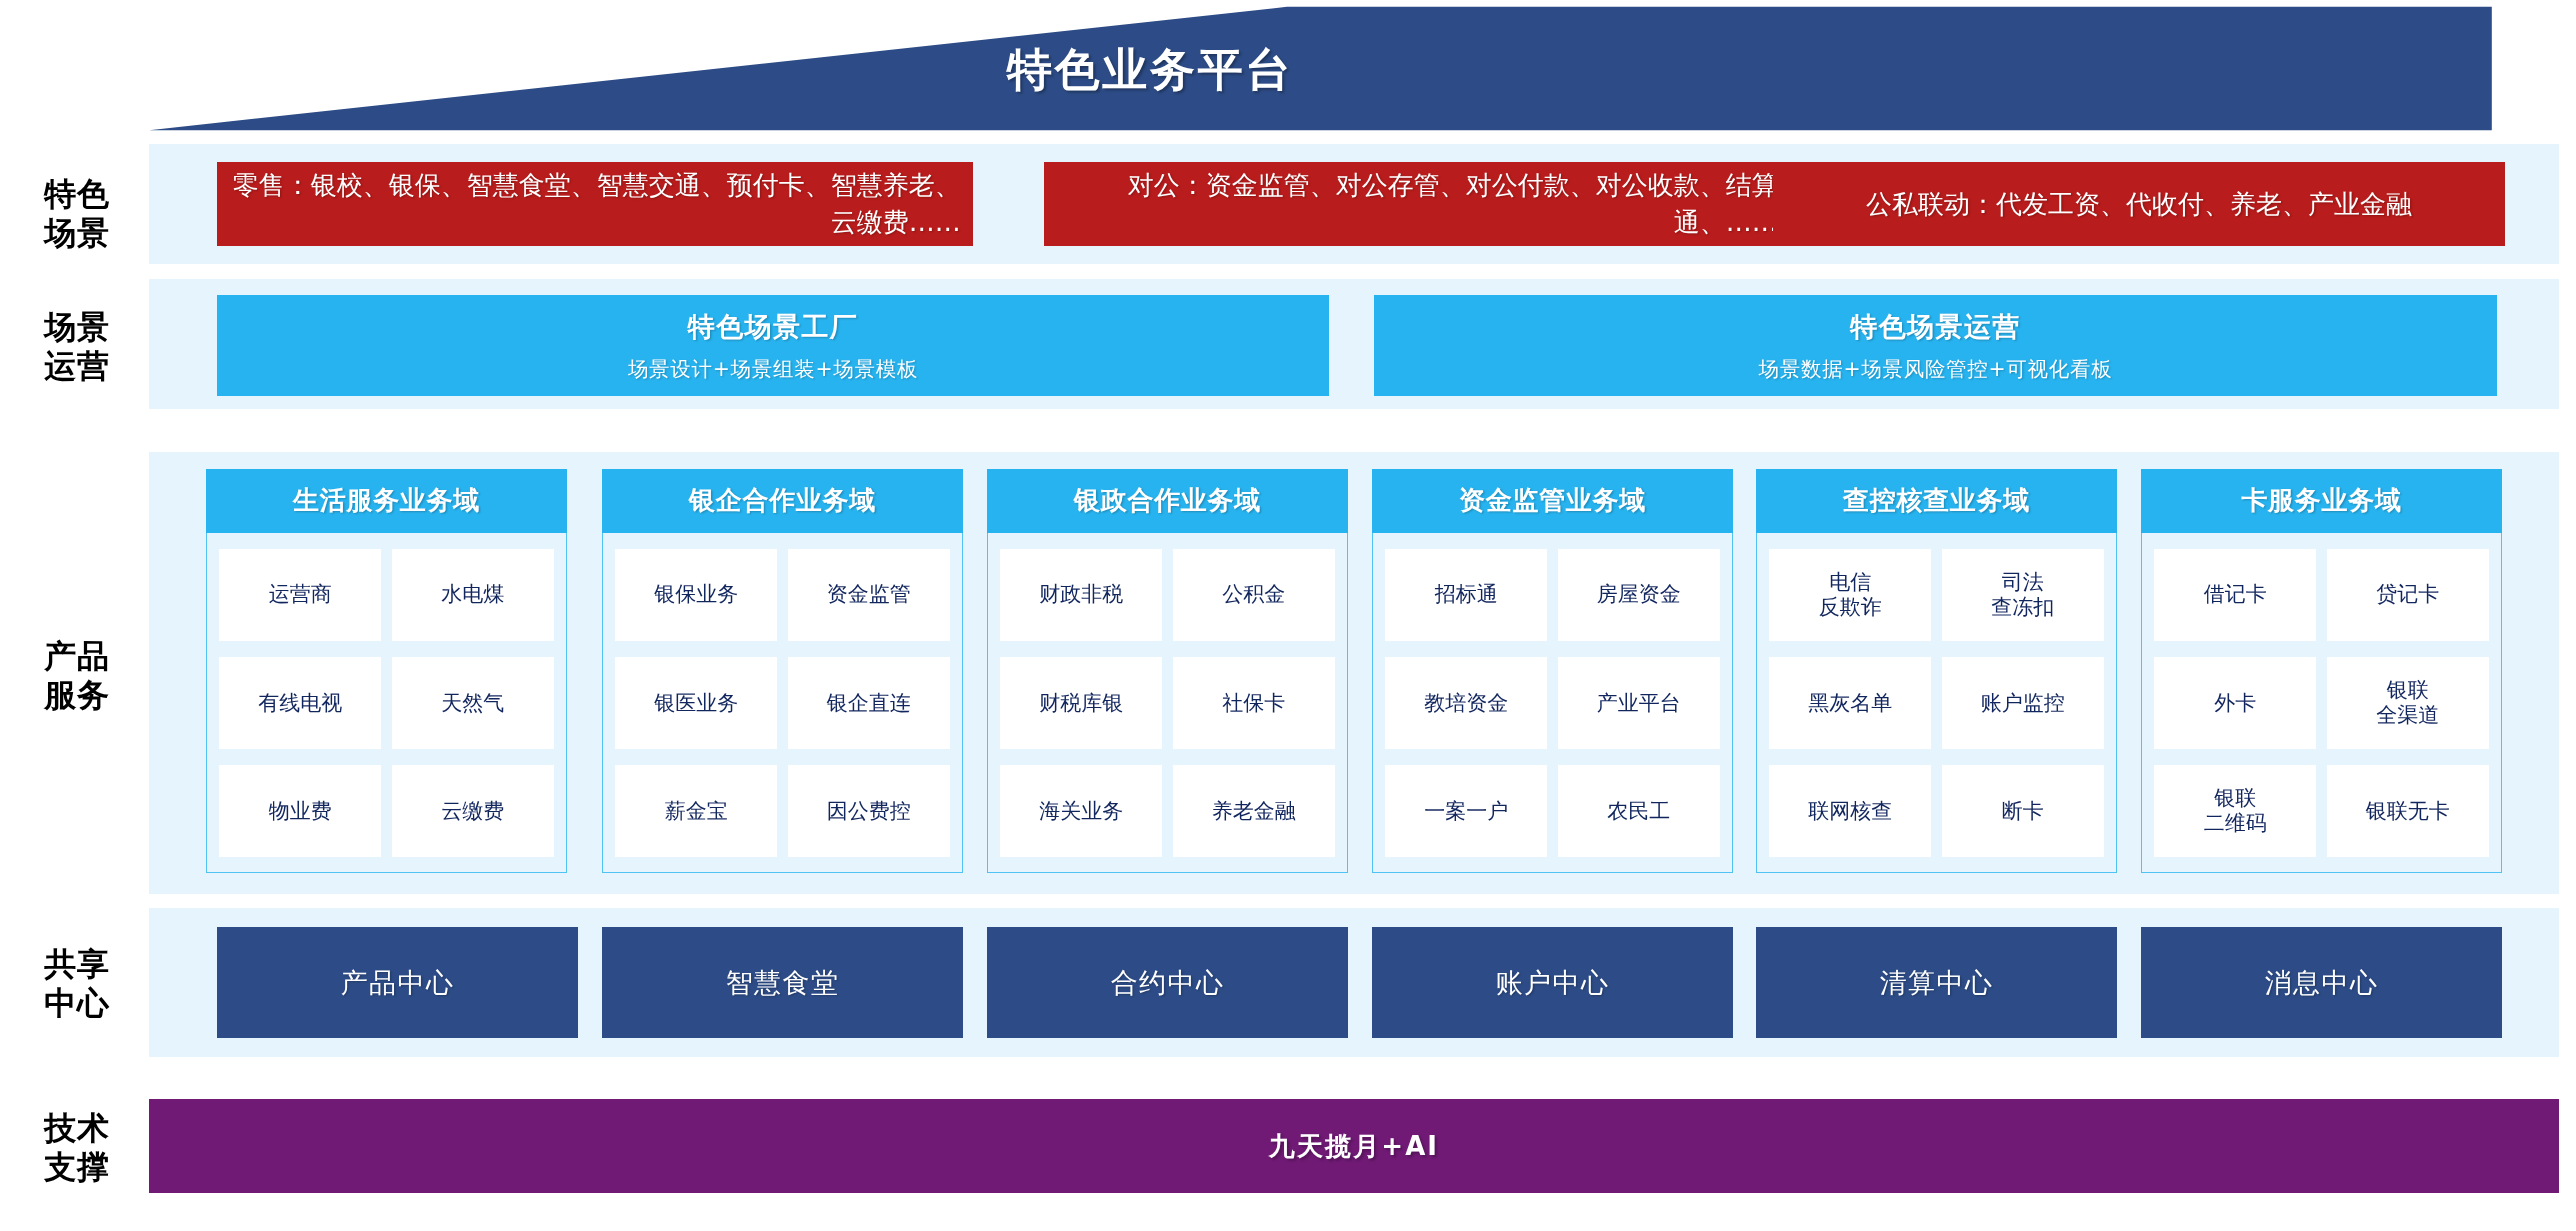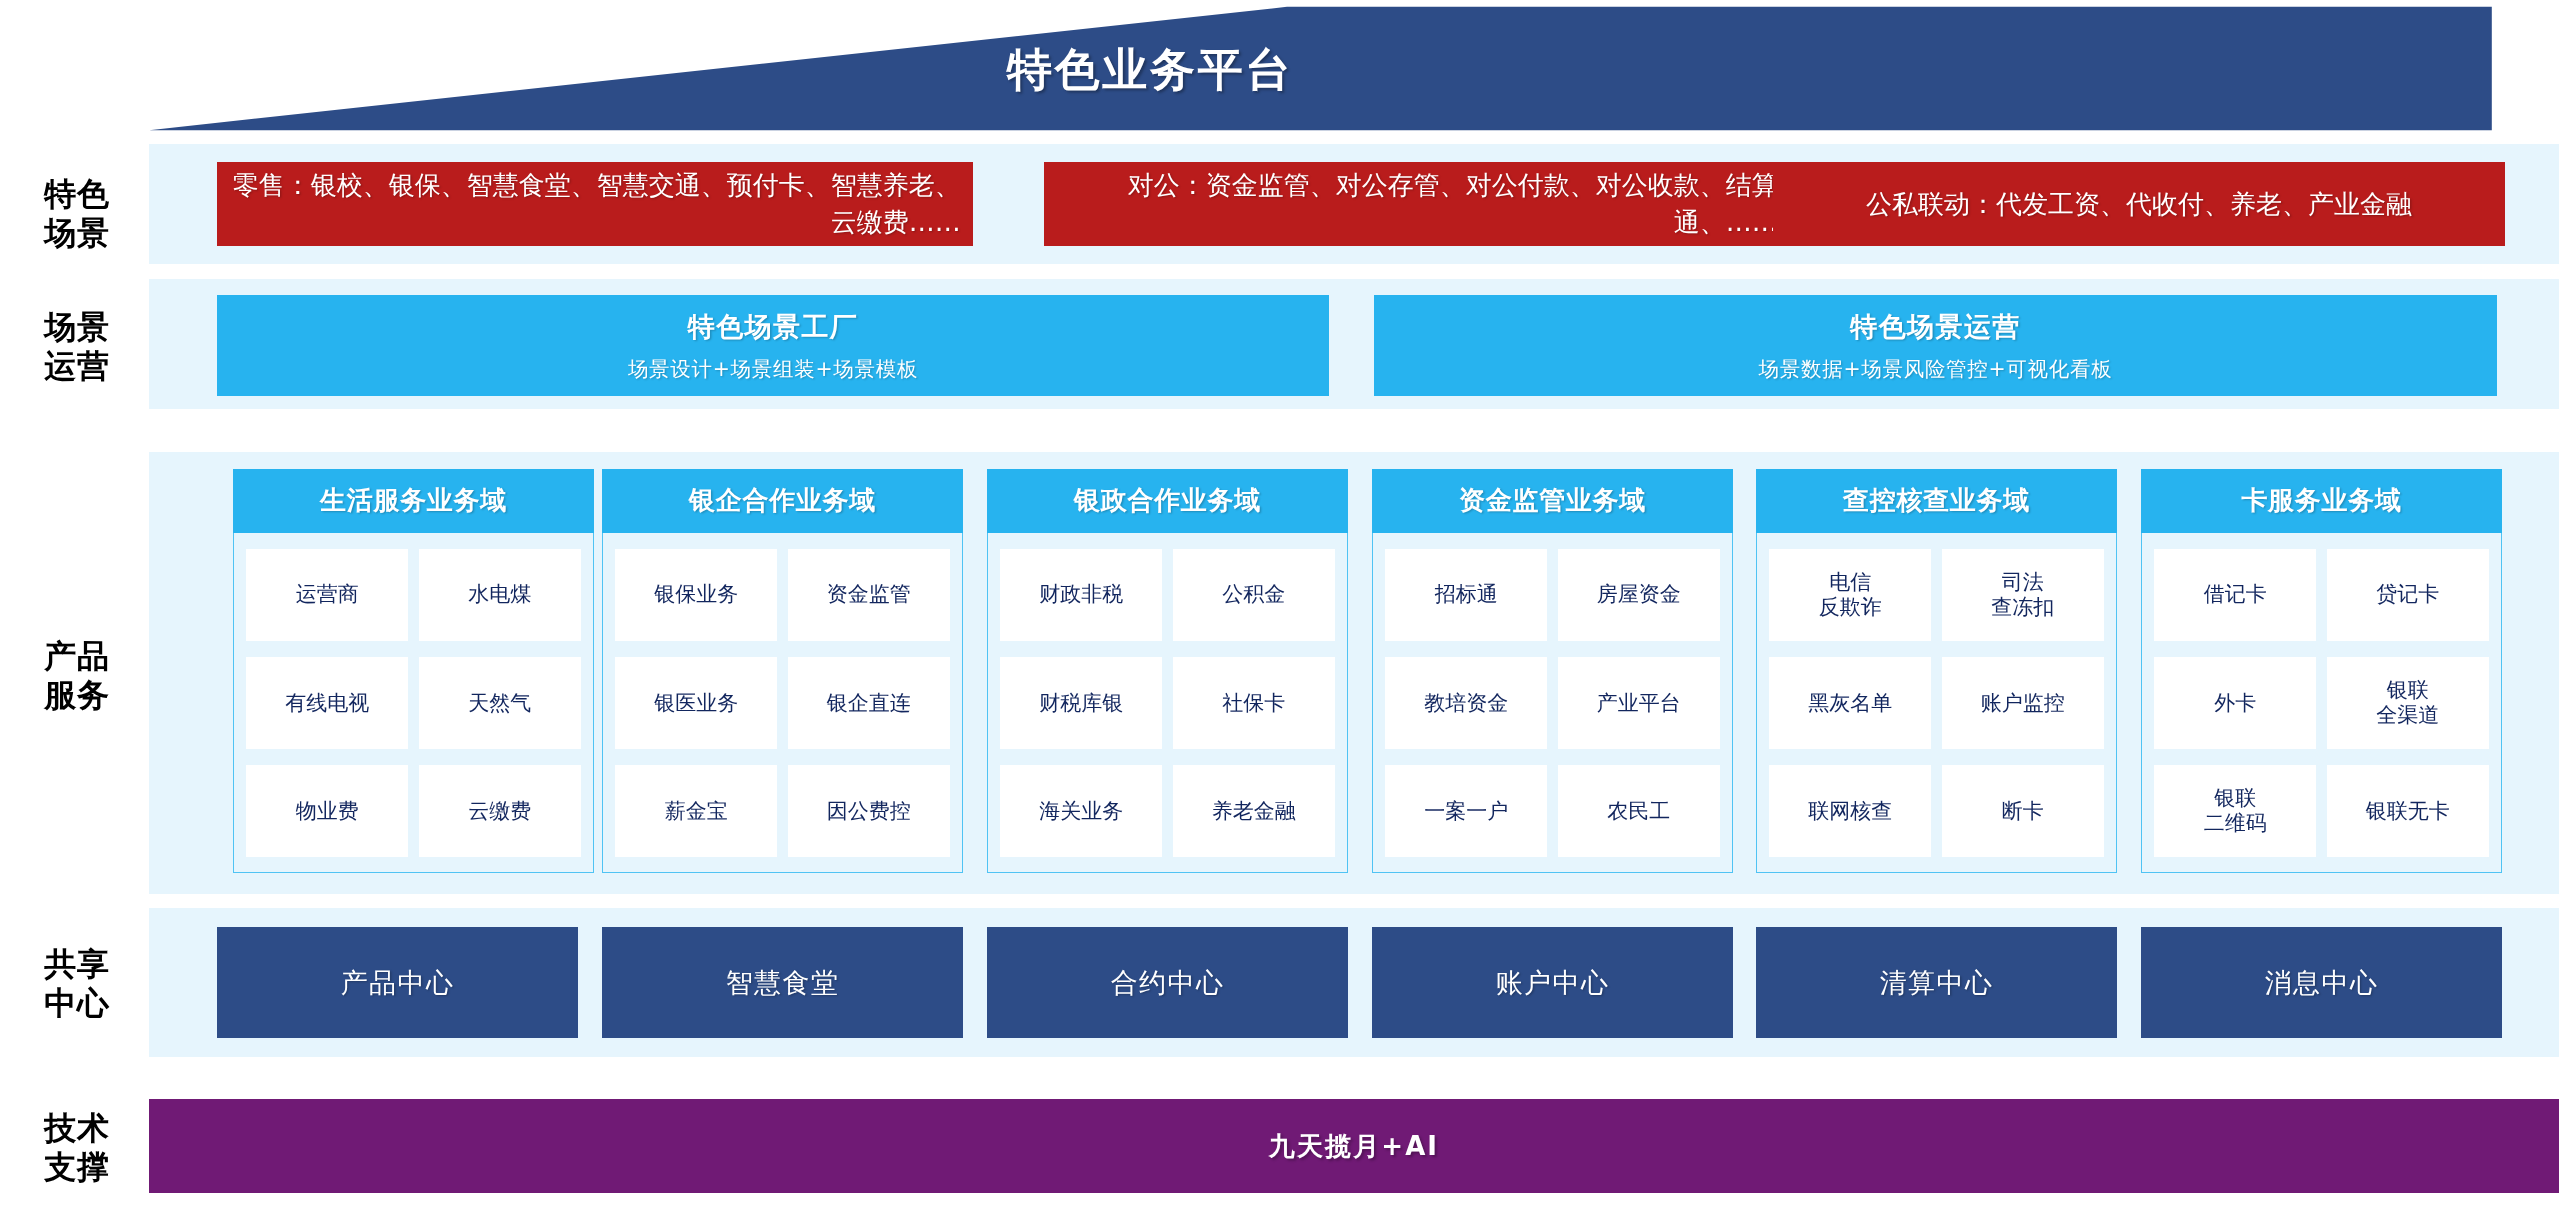--- a/index.html
+++ b/index.html
@@ -225,21 +225,21 @@
     <div class="ops-sub">场景设计+场景组装+场景模板</div>
   </div>
   <div class="ops-box" id="ops-operate">
     <div class="ops-title">特色场景运营</div>
     <div class="ops-sub">场景数据+场景风险管控+可视化看板</div>
   </div>
 </div>
 
 <div class="panel" id="panel-product">
 
-  <div class="domain-card" style="left:84px">
+  <div class="domain-card" style="left:57px">
     <div class="domain-head">生活服务业务域</div>
     <div class="domain-grid">
       <div class="domain-cell">运营商</div>
       <div class="domain-cell">水电煤</div>
       <div class="domain-cell">有线电视</div>
       <div class="domain-cell">天然气</div>
       <div class="domain-cell">物业费</div>
       <div class="domain-cell">云缴费</div>
     </div>
   </div>

